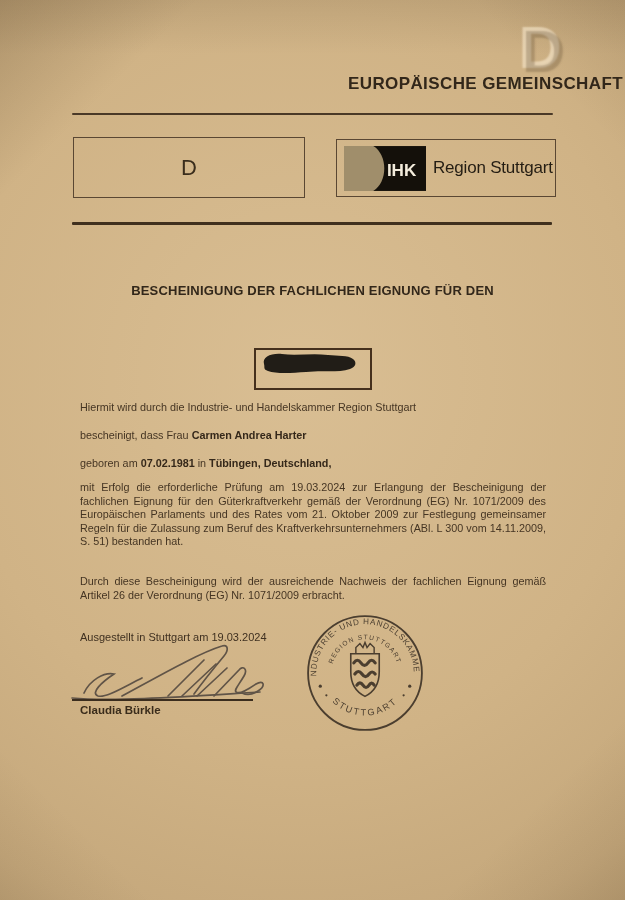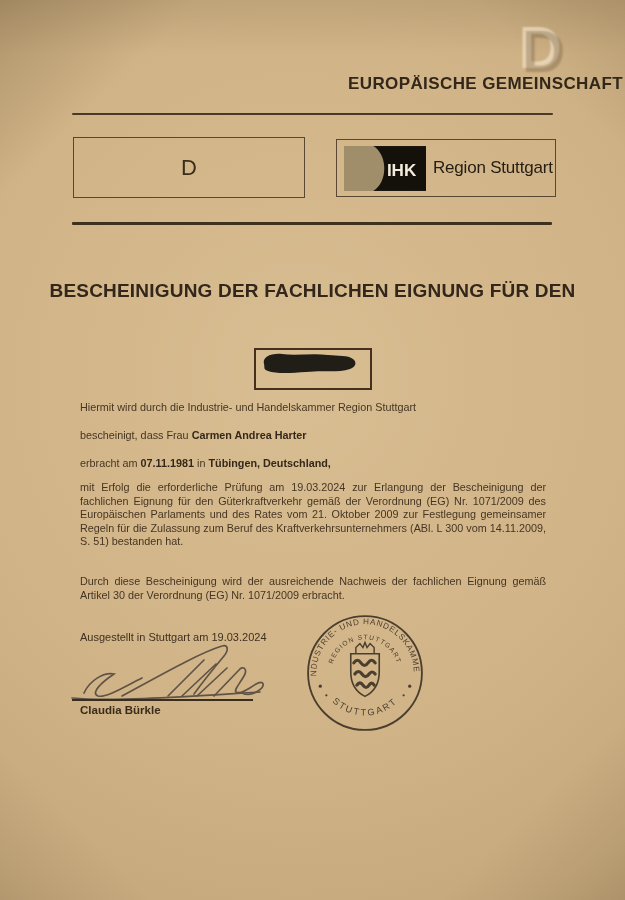--- a/index.html
+++ b/index.html
@@ -36,21 +36,21 @@
   }
   .d-letter{font-size:22px;color:#3a2d1c;}
   .ihk-box{
     top:139px;left:336px;width:211px;height:56px;
     border:1.2px solid #5a4733;
     display:flex;align-items:center;padding-left:7px;box-sizing:content-box;
   }
   .region-label{margin-left:7px;font-size:17px;color:#241d13;letter-spacing:-.2px;}
   .heading{
     top:281px;left:0;width:625px;text-align:center;
-    font-size:19px;font-weight:700;line-height:20px;letter-spacing:.2px;color:#32271a;
+    font-size:13px;font-weight:700;line-height:20px;letter-spacing:.2px;color:#32271a;
   }
   .redaction-box{
     top:348px;left:254px;width:114px;height:38px;
     border:2px solid #45301d;
   }
   .bodytext{font-size:10.8px;color:#453523;}
   .p1{top:401px;left:80px;}
   .p2{top:429px;left:80px;}
   .p3{top:457px;left:80px;}
   .p4{top:481px;left:80px;width:466px;text-align:justify;line-height:13.6px;}
@@ -97,25 +97,25 @@
   <div class="abs redaction-box">
     <svg width="110" height="34" viewBox="0 0 110 34">
       <path d="M8 14 C6 7 15 3 26 4 C40 6 56 3 72 5 C82 6 92 5 97 9 C101 12 100 17 94 19 C82 23 66 20 50 22 C36 23 20 24 12 21 C7 19 9 18 8 14 Z" fill="#211d17"></path>
     </svg>
   </div>
 
   <div class="abs bodytext p1">Hiermit wird durch die Industrie- und Handelskammer Region Stuttgart</div>
 
   <div class="abs bodytext p2"><span>bescheinigt, dass Frau </span><span class="b">Carmen Andrea Harter</span></div>
 
-  <div class="abs bodytext p3"><span>erbracht am </span><span class="b">07.11.1981</span><span> in </span><span class="b">Tübingen, Deutschland,</span></div>
+  <div class="abs bodytext p3"><span>geboren am </span><span class="b">07.02.1981</span><span> in </span><span class="b">Tübingen, Deutschland,</span></div>
 
   <div class="abs bodytext p4">mit Erfolg die erforderliche Prüfung am 19.03.2024 zur Erlangung der Bescheinigung der fachlichen Eignung für den Güterkraftverkehr gemäß der Verordnung (EG) Nr. 1071/2009 des Europäischen Parlaments und des Rates vom 21. Oktober 2009 zur Festlegung gemeinsamer Regeln für die Zulassung zum Beruf des Kraftverkehrsunternehmers (ABl. L 300 vom 14.11.2009, S. 51) bestanden hat.</div>
 
-  <div class="abs bodytext p5">Durch diese Bescheinigung wird der ausreichende Nachweis der fachlichen Eignung gemäß Artikel 30 der Verordnung (EG) Nr. 1071/2009 erbracht.</div>
+  <div class="abs bodytext p5">Durch diese Bescheinigung wird der ausreichende Nachweis der fachlichen Eignung gemäß Artikel 26 der Verordnung (EG) Nr. 1071/2009 erbracht.</div>
 
   <div class="abs issued">Ausgestellt in Stuttgart am 19.03.2024</div>
 
   <svg class="abs sig-svg" width="220" height="68" viewBox="0 0 220 68">
     <g fill="none" stroke="#574c42" stroke-width="1.7" stroke-linecap="round" opacity=".92">
       <path d="M8 60 C 50 64, 130 58, 196 54"></path>
       <path d="M20 55 C 26 42, 40 34, 50 36 C 38 44, 26 55, 34 58 C 42 60, 58 50, 78 40"></path>
       <path d="M58 58 C 95 38, 135 15, 158 8 C 164 6, 165 12, 160 18 C 150 30, 138 45, 130 56"></path>
       <path d="M104 58 L 140 22 M118 58 L 152 26 M133 58 L 163 30"></path>
       <path d="M150 58 L 175 32 C 179 27, 184 31, 180 38 C 174 48, 170 52, 172 54 C 176 57, 186 50, 192 46 C 200 41, 202 48, 194 53 C 188 57, 182 57, 178 55"></path>

